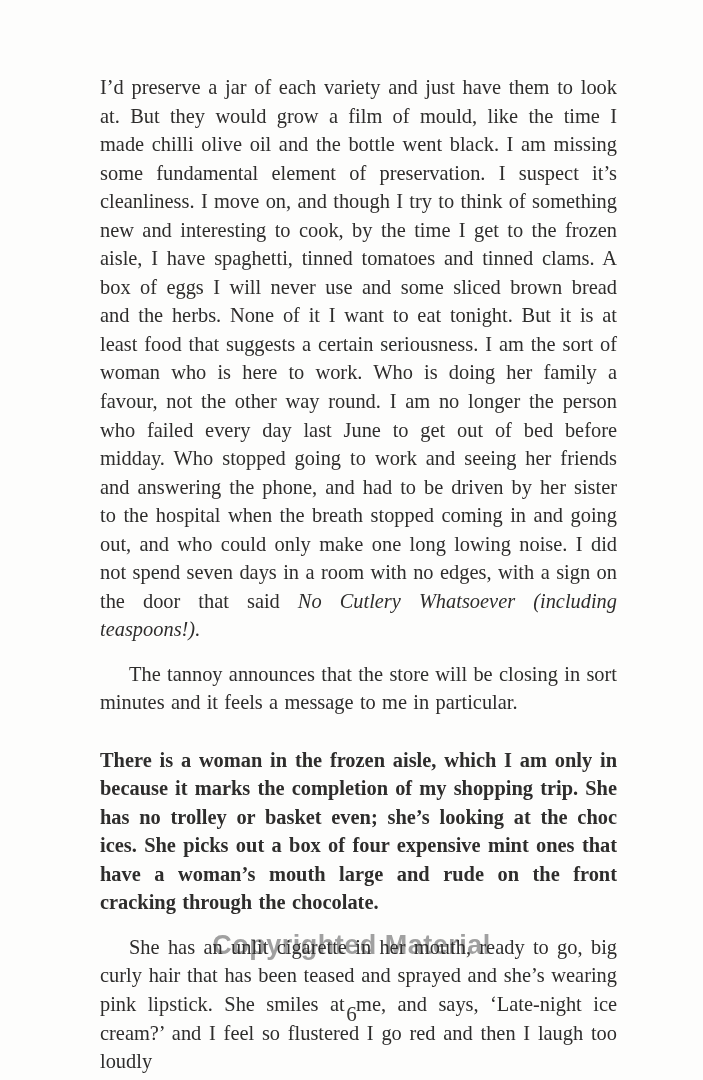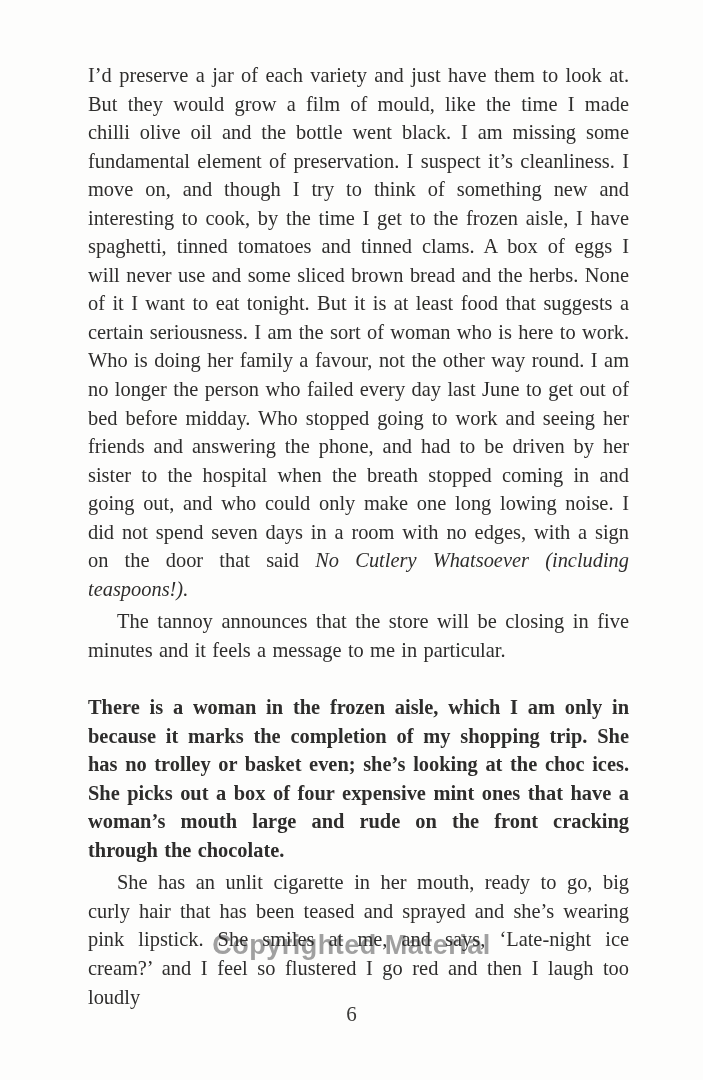--- a/index.html
+++ b/index.html
@@ -26,21 +26,21 @@
     top: 57px;
     width: 549px;
     font-family: "Liberation Serif", "DejaVu Serif", serif;
     font-size: 20.4px;
     line-height: 28.55px;
     color: #2e2d2c;
     text-align: justify;
     z-index: 2;
   }
   .text-block p {
-    margin: 4px;
+    margin: 16px;
     padding: 0;
     word-spacing: 0.06em;
   }
   .text-block p.indent {
     text-indent: 29px;
   }
   .text-block p.space-before {
     margin-top: 28.55px;
     font-weight: bold;
   }
@@ -76,20 +76,20 @@
 </style>
 </head>
 <body>
 
 <div class="scan-page">
 
   <div class="watermark">Copyrighted Material</div>
 
   <div class="text-block">
       <p><span>I’d preserve a jar of each variety and just have them to look at. But they would grow a film of mould, like the time I made chilli olive oil and the bottle went black. I am missing some fundamental element of preservation. I suspect it’s cleanliness. I move on, and though I try to think of something new and interesting to cook, by the time I get to the frozen aisle, I have spaghetti, tinned tomatoes and tinned clams. A box of eggs I will never use and some sliced brown bread and the herbs. None of it I want to eat tonight. But it is at least food that suggests a certain seriousness. I am the sort of woman who is here to work. Who is doing her family a favour, not the other way round. I am no longer the person who failed every day last June to get out of bed before midday. Who stopped going to work and seeing her friends and answering the phone, and had to be driven by her sister to the hospital when the breath stopped coming in and going out, and who could only make one long lowing noise. I did not spend seven days in a room with no edges, with a sign on the door that said </span><span class="seg-italic">No Cutlery Whatsoever (including teaspoons!).</span></p>
-      <p class="indent"><span>The tannoy announces that the store will be closing in five minutes and it feels a message to me in particular.</span></p>
+      <p class="indent"><span>The tannoy announces that the store will be closing in sort minutes and it feels a message to me in particular.</span></p>
       <p class="space-before"><span>There is a woman in the frozen aisle, which I am only in because it marks the completion of my shopping trip. She has no trolley or basket even; she’s looking at the choc ices. She picks out a box of four expensive mint ones that have a woman’s mouth large and rude on the front cracking through the chocolate.</span></p>
       <p class="indent"><span>She has an unlit cigarette in her mouth, ready to go, big curly hair that has been teased and sprayed and she’s wearing pink lipstick. She smiles at me, and says, ‘Late-night ice cream?’ and I feel so flustered I go red and then I laugh too loudly</span></p>
     </div>
 
   <div class="page-number">6</div>
 
 </div>
 
 </body></html>

